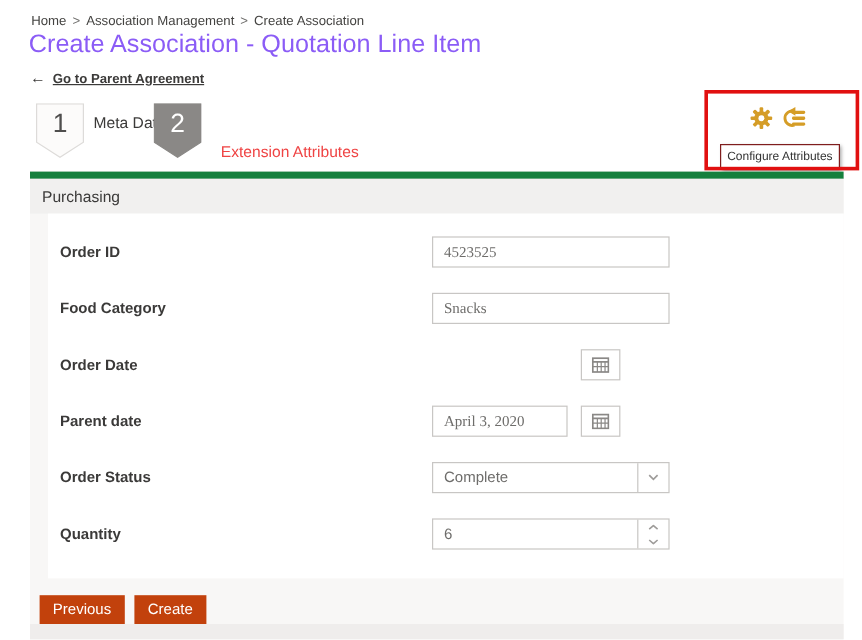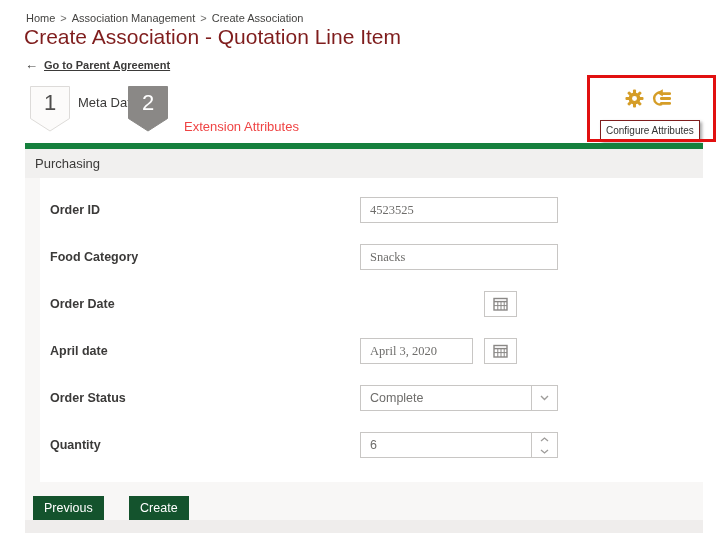--- a/index.html
+++ b/index.html
@@ -8,21 +8,21 @@
     width:718px; height:533px; position:relative; overflow:hidden;
     background:#ffffff; font-family:"Liberation Sans", sans-serif;
     color:#3b3a39;
   }
 
   
   .breadcrumb { position:absolute; left:26px; top:12px; font-size:11px; color:#444341;text-align:center; }
   .breadcrumb a { color:#444341; text-decoration:none; cursor:pointer; }
   .breadcrumb .sep { margin:0 5px; color:#6e6d6b; }
 
-  .page-title { position:absolute; left:24px; top:25px; font-size:21px; font-weight:400; color:#7f1d1d; }
+  .page-title { position:absolute; left:24px; top:25px; font-size:21px; font-weight:400; color:#8b5cf6; }
 
   .parent-link { position:absolute; left:25px; top:57px; font-size:11px; font-weight:700; color:#3b3a39; cursor:pointer; }
   .parent-link .arrow { margin-right:6px; font-size:13px; text-decoration:none; }
   .parent-link .lbl { text-decoration:underline; }
 
   
   .badge { position:absolute; width:40px; height:46px; top:86px; cursor:pointer; }
   .badge .num { position:absolute; left:0; top:2px; width:40px; height:30px; line-height:30px; text-align:center; font-size:22px; }
   .badge1 { left:30px; }
   .badge1 .num { color:#4f4e4d; }
@@ -92,22 +92,22 @@
     align-items:center; justify-content:center;
   }
   .spin-col {
     width:26px; border-left:1px solid #c8c6c4; display:flex; flex-direction:column;
   }
   .spin-col .sp { flex:1; display:flex; align-items:center; justify-content:center; cursor:pointer; }
 
   
   .footer-btns { position:absolute; left:8px; top:347px; }
   .btn {
-    display:inline-block; padding:5px 11px; margin-right:21px;
-    background:#14532d; color:#ffffff; font-size:12.5px; border:none; cursor:pointer;
+    display:inline-block; padding:5px 11px; margin-right:4px;
+    background:#c2410c; color:#ffffff; font-size:12.5px; border:none; cursor:pointer;
     font-family:"Liberation Sans",sans-serif;
   }
   .bottom-strip { position:absolute; left:0; bottom:0; width:100%; height:13px; background:#efedec; }
 </style>
 </head>
 <body>
 
 <div class="breadcrumb">
   <a>Home</a><span class="sep">&gt;</span><a>Association Management</a><span class="sep">&gt;</span><a>Create Association</a>
 </div>
@@ -185,21 +185,21 @@
           <line x1="1" y1="4.6" x2="14" y2="4.6" stroke="#8a8886" stroke-width="1.4"></line>
           <line x1="4.8" y1="4.6" x2="4.8" y2="13" stroke="#8a8886" stroke-width="1"></line>
           <line x1="8" y1="4.6" x2="8" y2="13" stroke="#8a8886" stroke-width="1"></line>
           <line x1="11.2" y1="4.6" x2="11.2" y2="13" stroke="#8a8886" stroke-width="1"></line>
           <line x1="1" y1="8.6" x2="14" y2="8.6" stroke="#8a8886" stroke-width="1"></line>
         </svg>
       </div>
     </div>
 
     <div class="row">
-      <span class="f-label">April date</span>
+      <span class="f-label">Parent date</span>
       <input class="text-input date-input ctl" type="text" value="April 3, 2020" style="">
       <div class="cal-btn">
         <svg width="15" height="14" viewBox="0 0 15 14">
           <rect x="1" y="1.5" width="13" height="11.5" fill="#ffffff" stroke="#8a8886" stroke-width="1.4"></rect>
           <line x1="1" y1="4.6" x2="14" y2="4.6" stroke="#8a8886" stroke-width="1.4"></line>
           <line x1="4.8" y1="4.6" x2="4.8" y2="13" stroke="#8a8886" stroke-width="1"></line>
           <line x1="8" y1="4.6" x2="8" y2="13" stroke="#8a8886" stroke-width="1"></line>
           <line x1="11.2" y1="4.6" x2="11.2" y2="13" stroke="#8a8886" stroke-width="1"></line>
           <line x1="1" y1="8.6" x2="14" y2="8.6" stroke="#8a8886" stroke-width="1"></line>
         </svg>

